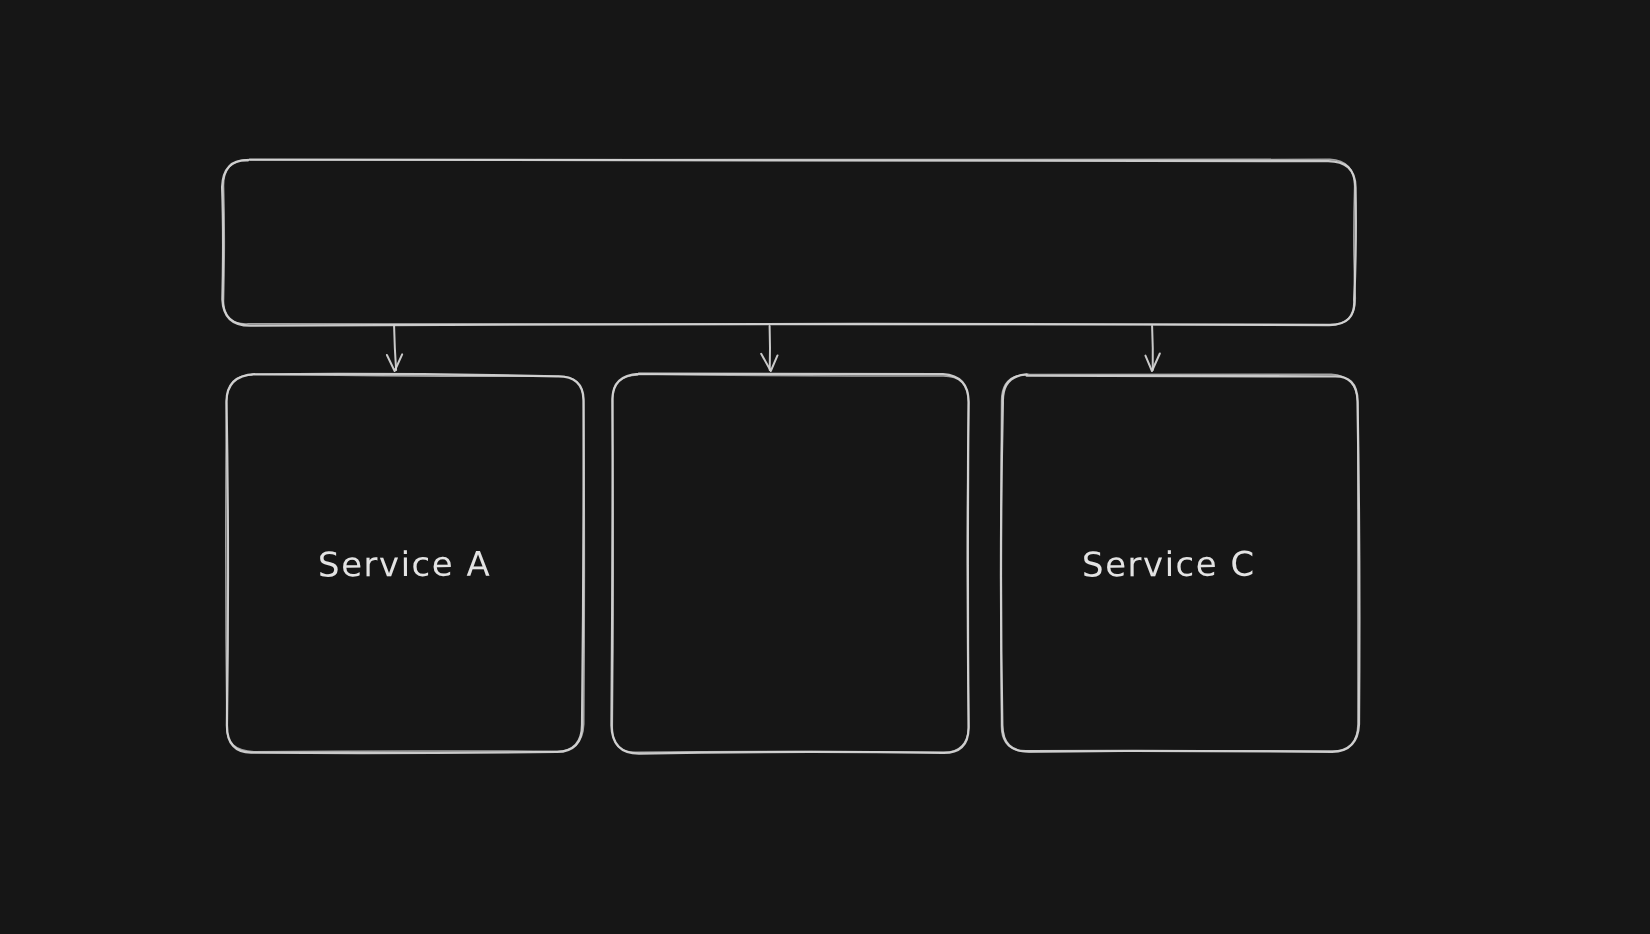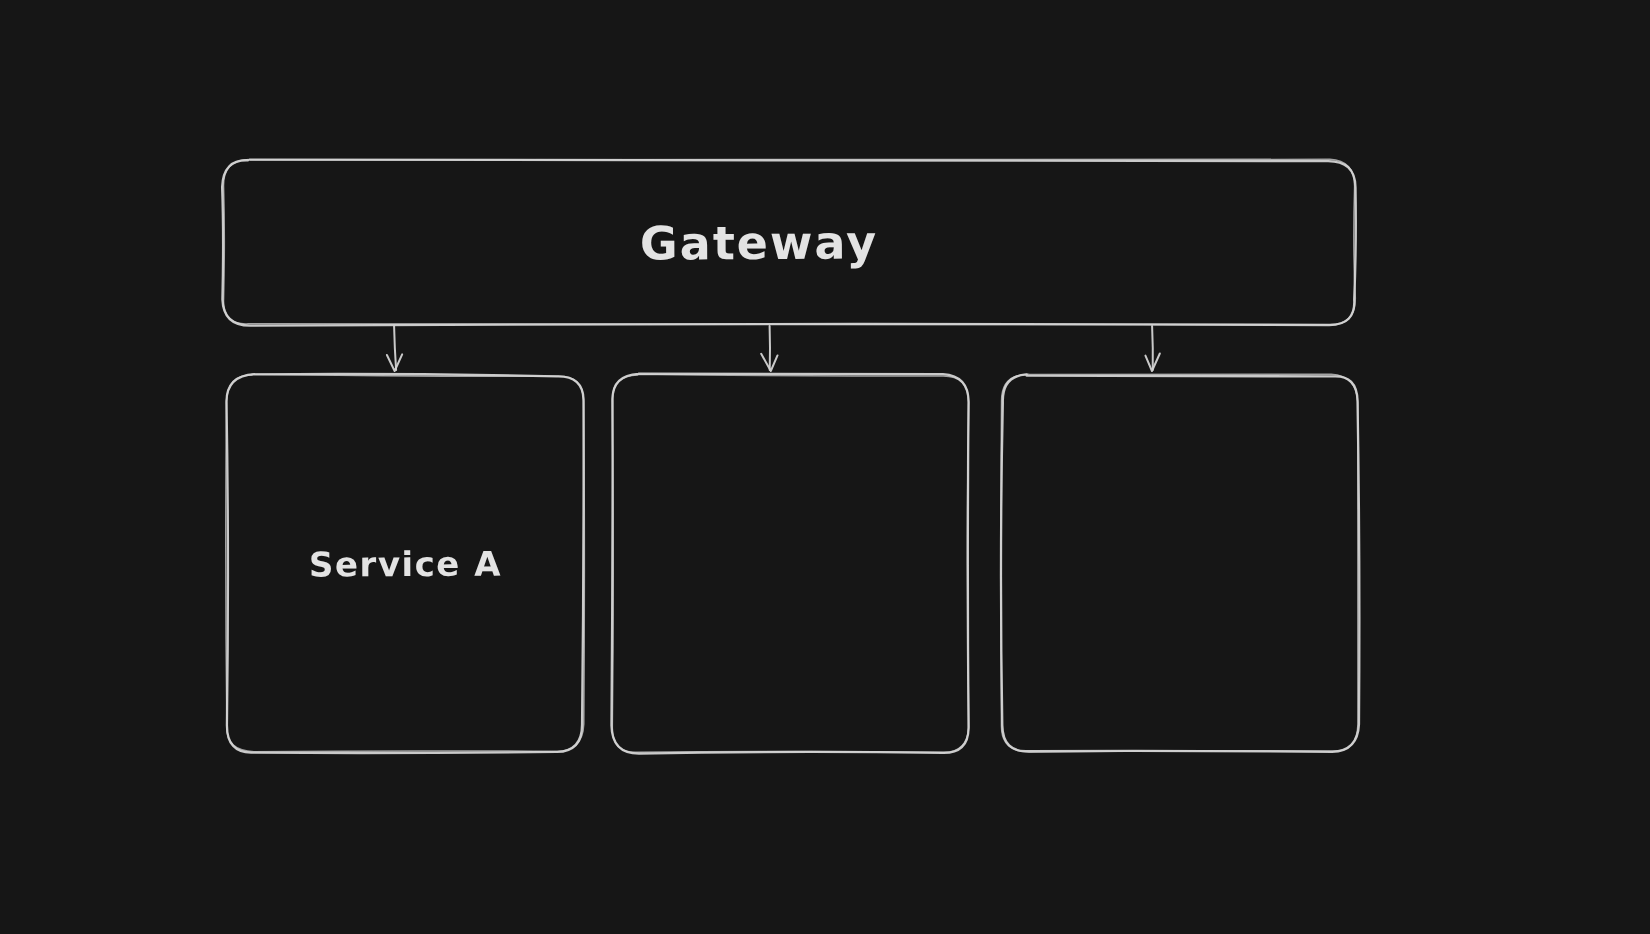--- a/index.html
+++ b/index.html
@@ -46,21 +46,21 @@
   }
   #node-gateway .node-label {
     font-size: 46px;
     font-weight: 600;
     letter-spacing: 2px;
     position: relative;
     left: -30px;
   }
   .service-node .node-label {
     font-size: 34px;
-    font-weight: 700;
+    font-weight: 400;
   }
   #node-service-c .node-label { position: relative; left: -11px; }
 </style>
 </head>
 <body style="background: rgb(22, 22, 22);">
 
 <div id="canvas-wrap">
 
   <svg id="diagram-svg" width="1650" height="934" viewBox="0 0 1650 934">
       <g>
@@ -86,23 +86,23 @@
       <g>
         <path d="M 769.5953383304158 326 Q 770.367807283936 348.5 769.7241933793408 370" fill="none" stroke="#d3d3d3" stroke-width="2" stroke-linecap="round" stroke-linejoin="round" opacity="0.95"></path>
         <path d="M 761.1732676986946 353.80508368755926 L 770.7964547825029 371 L 777.5032092989437 355.41606931291335" fill="none" stroke="#d3d3d3" stroke-width="2" stroke-linecap="round" stroke-linejoin="round" opacity="0.95"></path>
       </g>
       <g>
         <path d="M 1152.0970633535167 326 Q 1153.1357033386062 348.5 1152.7372117714665 370" fill="none" stroke="#d3d3d3" stroke-width="2" stroke-linecap="round" stroke-linejoin="round" opacity="0.95"></path>
         <path d="M 1145.4367755683777 355.593461154538 L 1151.9755938011108 371 L 1159.8325601286872 353.5099718603352" fill="none" stroke="#d3d3d3" stroke-width="2" stroke-linecap="round" stroke-linejoin="round" opacity="0.95"></path>
       </g>
     </svg>
 
-  <div class="node" id="node-gateway">
-    <span class="node-label" style="color: rgb(227, 227, 227);">Gateway</span>
-  </div>
 
   <div class="node service-node" id="node-service-a">
     <span class="node-label" style="color: rgb(227, 227, 227);">Service A</span>
   </div>
 
 
+  <div class="node service-node" id="node-service-c">
+    <span class="node-label" style="color: rgb(227, 227, 227);">Service C</span>
+  </div>
 
 </div>
 
 </body></html>

